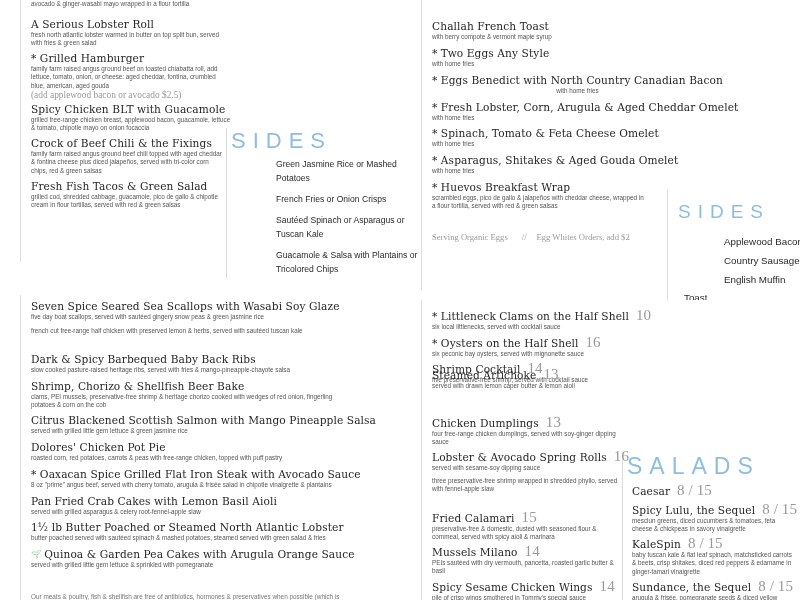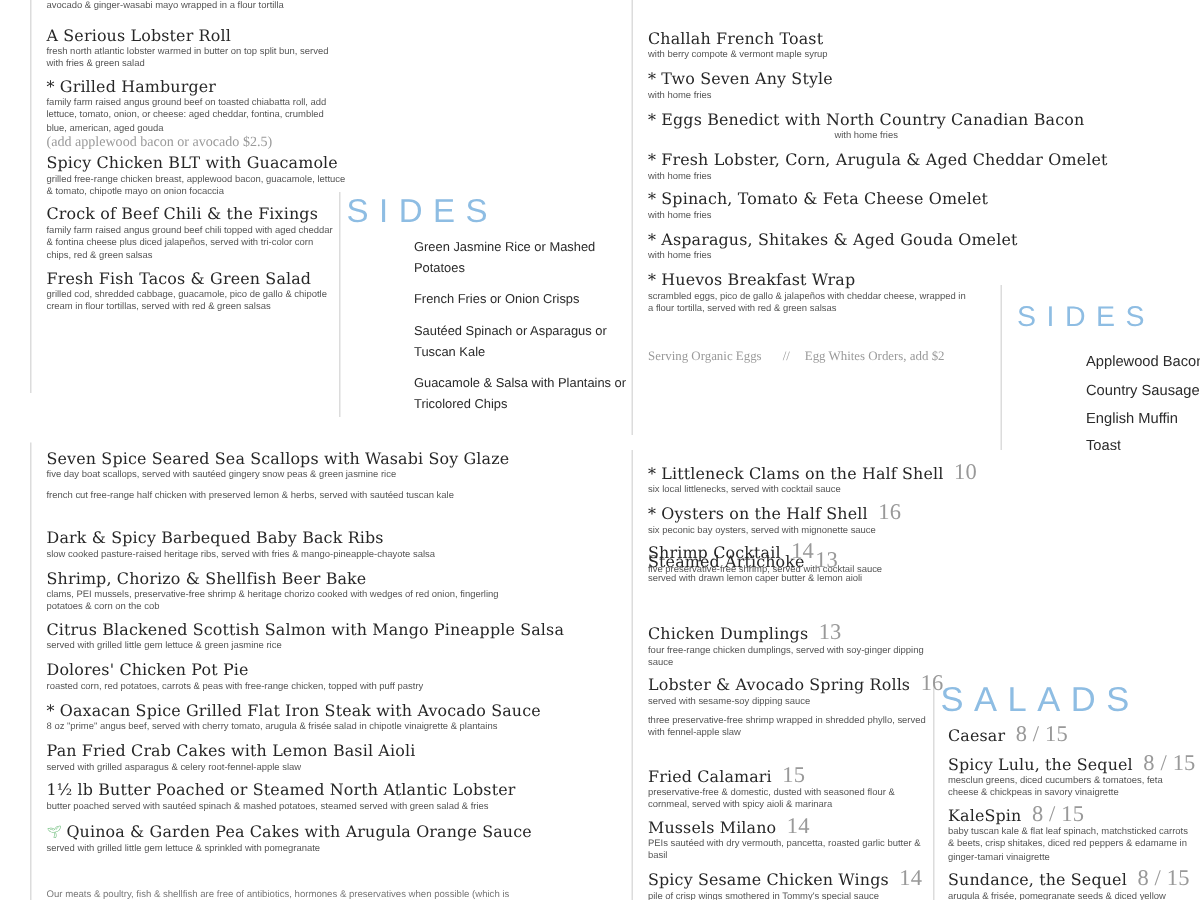--- a/index.html
+++ b/index.html
@@ -74,21 +74,21 @@
   <div class="side-item" style="left:236px; top:213px;">Sautéed Spinach or Asparagus or Tuscan Kale</div>
   <div class="side-item" style="left:236px; top:248px;">Guacamole &amp; Salsa with Plantains or Tricolored Chips</div>
 </section>
 
 <section>
   <div class="item" style="left:432px; top:20px;">
     <div class="name">Challah French Toast</div>
     <div class="desc">with berry compote &amp; vermont maple syrup</div>
   </div>
   <div class="item" style="left:432px; top:47px;">
-    <div class="name">* Two Seven Any Style</div>
+    <div class="name">* Two Eggs Any Style</div>
     <div class="desc">with home fries</div>
   </div>
   <div class="item" style="left:432px; top:74px;text-align:center;">
     <div class="name">* Eggs Benedict with North Country Canadian Bacon</div>
     <div class="desc">with home fries</div>
   </div>
   <div class="item" style="left:432px; top:101px;">
     <div class="name">* Fresh Lobster, Corn, Arugula &amp; Aged Cheddar Omelet</div>
     <div class="desc">with home fries</div>
   </div>
@@ -107,21 +107,21 @@
   <div class="note" style="left:432px; top:232px;">
     <span>Serving Organic Eggs</span><span class="sep">//</span><span>Egg Whites Orders, add $2</span>
   </div>
 </section>
 
 <section class="sides-right">
   <div class="section-title sides2" style="left:678px; top:201px;">SIDES</div>
   <div class="side-item" style="left:684px; top:236px;">Applewood Bacon</div>
   <div class="side-item" style="left:684px; top:255px;">Country Sausage</div>
   <div class="side-item" style="left:684px; top:274px;">English Muffin</div>
-  <div class="side-item" style="left:684px; top:292px; height:8px; overflow:hidden;">Toast</div>
+  <div class="side-item" style="left:644px; top:292px; height:8px; overflow:hidden;">Toast</div>
 </section>
 
 <section>
   <div class="item" style="left:31px; top:300px;">
     <div class="name">Seven Spice Seared Sea Scallops with Wasabi Soy Glaze</div>
     <div class="desc">five day boat scallops, served with sautéed gingery snow peas &amp; green jasmine rice</div>
   </div>
   <div class="item" style="left:31px; top:327px;">
     <div class="desc">french cut free-range half chicken with preserved lemon &amp; herbs, served with sautéed tuscan kale</div>
   </div>

